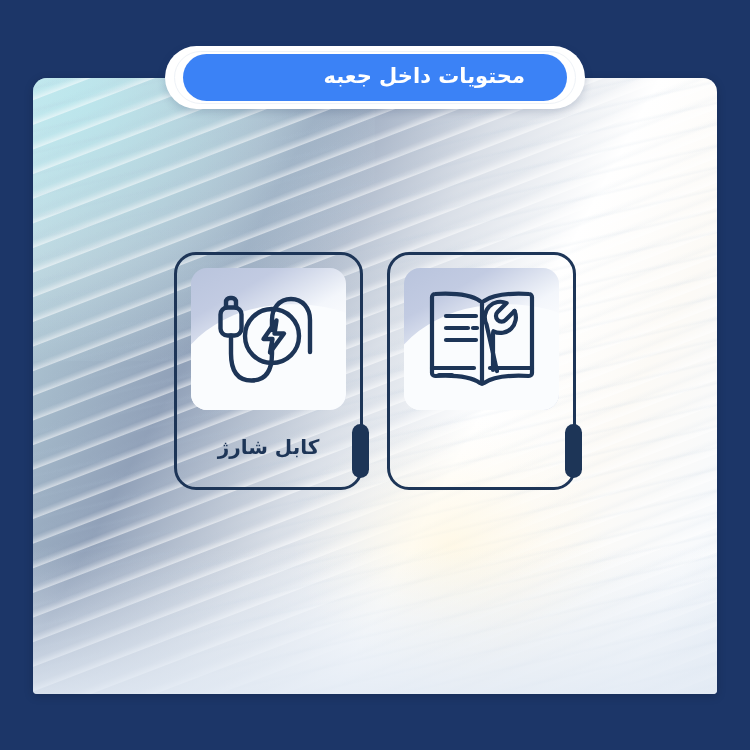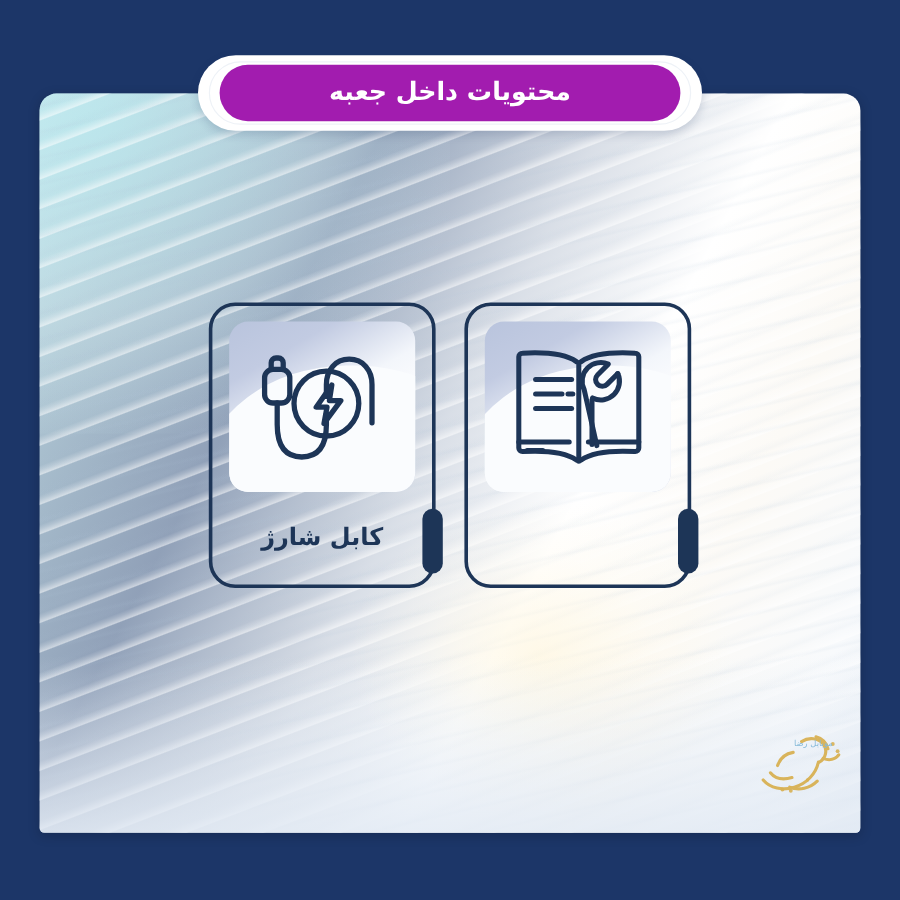--- a/index.html
+++ b/index.html
@@ -123,25 +123,25 @@
   .title-outer::before {
     content: "";
     position: absolute;
     left: 9px; right: 9px; top: 5px; bottom: 5px;
     border-radius: 999px;
     border: 1.5px solid #eef2f7;
     pointer-events: none;
   }
   .title-pill {
     position: relative;
-    background: #a21caf;
+    background: #3b82f6;
     border-radius: 999px;
     padding: 9px 42px 12px;
     min-width: 300px;
-    text-align: center;
+    text-align: right;
   }
   .title-text {
     color: #ffffff;
     font-size: 21px;
     font-weight: bold;
     letter-spacing: 0.2px;
     line-height: 1.25;
     white-space: nowrap;
     direction: rtl;
   }
@@ -319,35 +319,14 @@
             <path d="M95.5 26 a15.5 15.5 0 0 1-3.2 17.4 a15.5 15.5 0 0 1-17.8 2.9"></path>
             <path d="M74 85 V48"></path>
           </g>
         </svg>
       </div>
       <div class="accent-bar" style="left:auto; right:-9px;"></div>
     </div>
 
   </div>
 
-  <div class="watermark">
-    <svg width="78" height="62" viewBox="0 0 78 62">
-      <g fill="none" stroke="#d6ab45" stroke-width="2.6" stroke-linecap="round" stroke-linejoin="round" opacity="0.95">
-        <path d="M8 44 c6 7 16 9 26 6 c10-3 18-11 20-21"></path>
-        <path d="M14 38 c4 5 11 6 18 4"></path>
-        <path d="M40 12 c6-4 14-3 18 2 c4 5 2 12-3 15"></path>
-        <path d="M52 8 c5 1 9 5 10 10"></path>
-        <path d="M30 50 c8 3 17 1 23-5"></path>
-        <path d="M58 26 c5 2 10 1 13-3"></path>
-        <path d="M20 32 c2-6 7-10 13-11"></path>
-      </g>
-      <g fill="#d6ab45" opacity="0.9">
-        <circle cx="24" cy="52" r="1.6"></circle>
-        <circle cx="31" cy="53" r="1.6"></circle>
-        <circle cx="66" cy="14" r="1.6"></circle>
-        <circle cx="70" cy="20" r="1.6"></circle>
-        <circle cx="45" cy="44" r="1.4"></circle>
-      </g>
-    </svg>
-    <div class="wm-sub">موبایل رضا</div>
-  </div>
 
 </div>
 
 </body></html>

